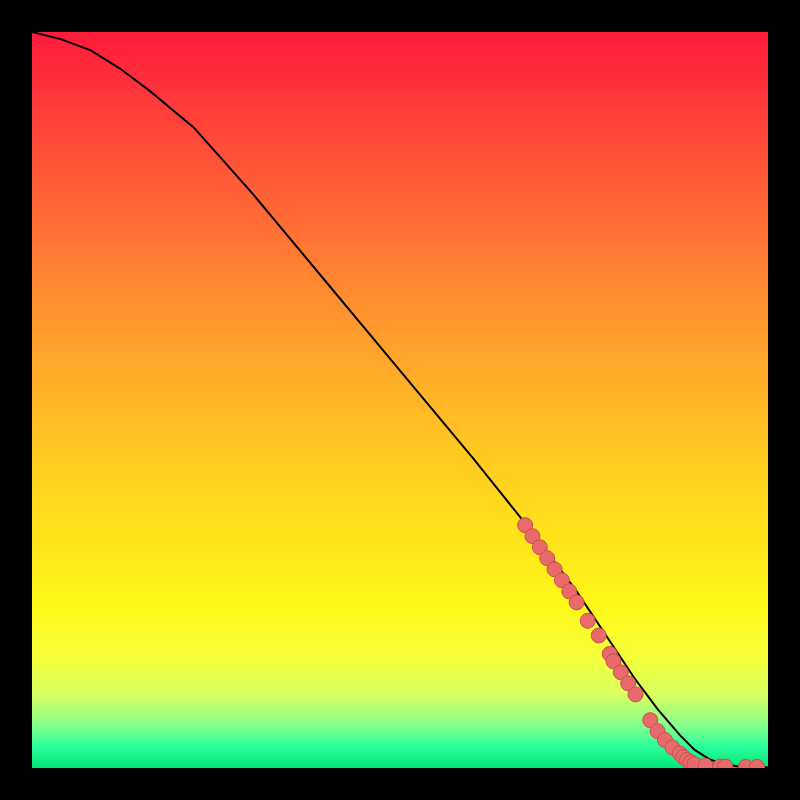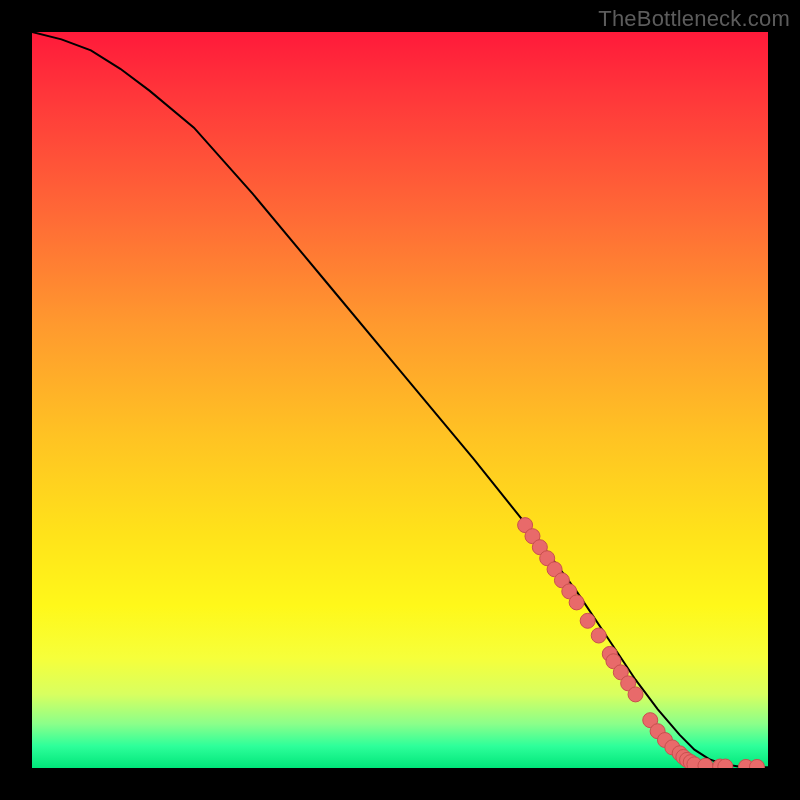--- a/index.html
+++ b/index.html
@@ -96,15 +96,14 @@
           <circle cx="662.40" cy="732.32" r="7.5" fill="#e86a6a" stroke="#c94f4f" stroke-width="1"></circle>
           <circle cx="673.44" cy="733.79" r="7.5" fill="#e86a6a" stroke="#c94f4f" stroke-width="1"></circle>
           <circle cx="688.16" cy="734.53" r="7.5" fill="#e86a6a" stroke="#c94f4f" stroke-width="1"></circle>
           <circle cx="693.31" cy="734.53" r="7.5" fill="#e86a6a" stroke="#c94f4f" stroke-width="1"></circle>
           <circle cx="713.92" cy="734.90" r="7.5" fill="#e86a6a" stroke="#c94f4f" stroke-width="1"></circle>
           <circle cx="724.96" cy="734.90" r="7.5" fill="#e86a6a" stroke="#c94f4f" stroke-width="1"></circle>
         </g>
     </svg>
   </div>
 
-  <div class="watermark">TheBottleneck.com</div>
 
 </div>
 
 </body></html>

